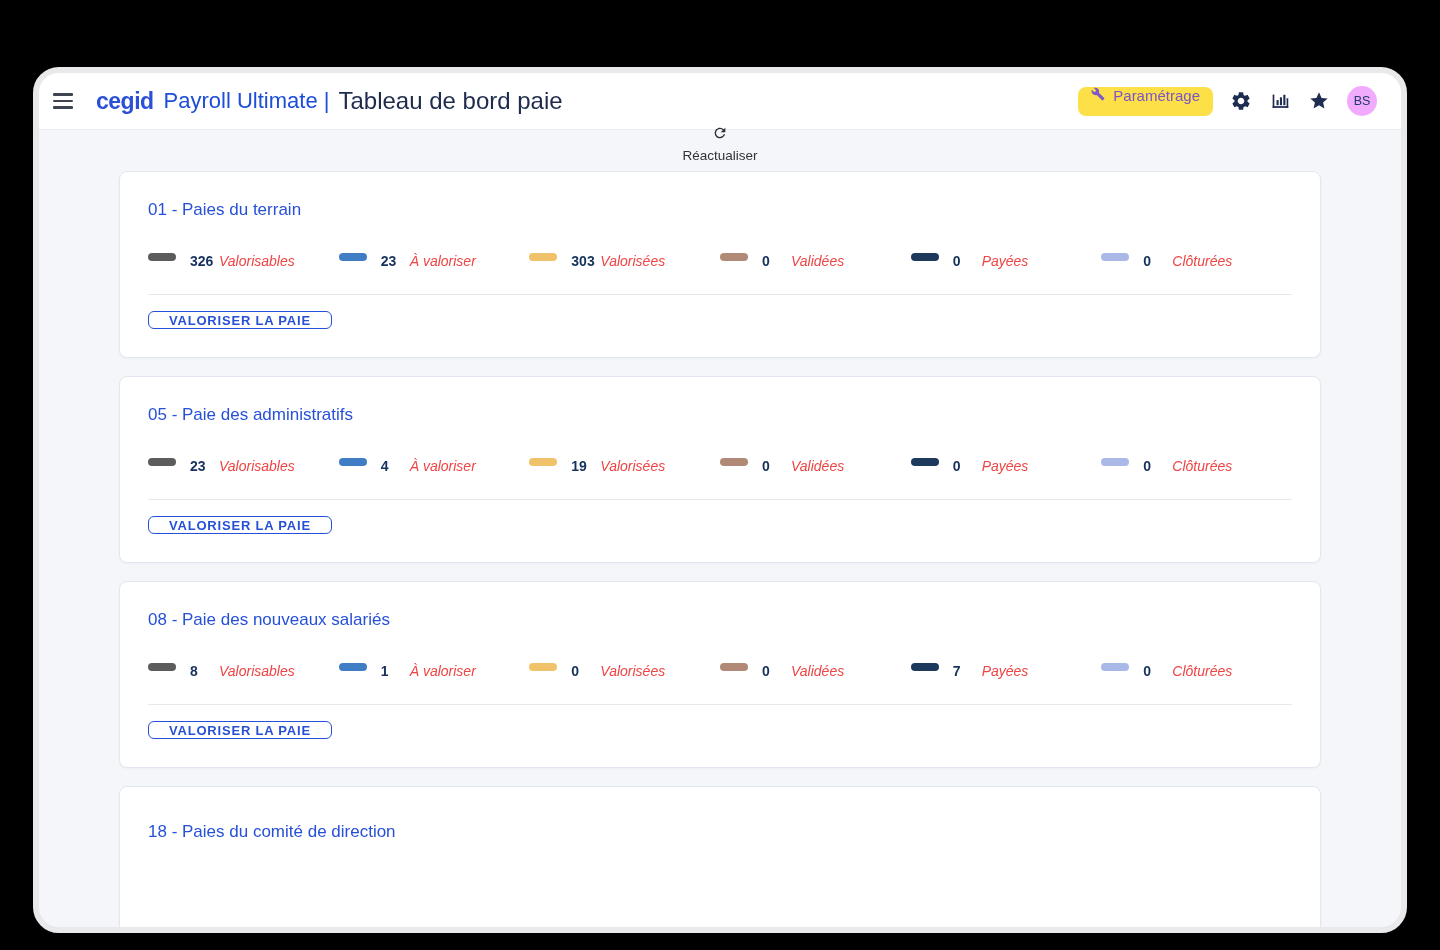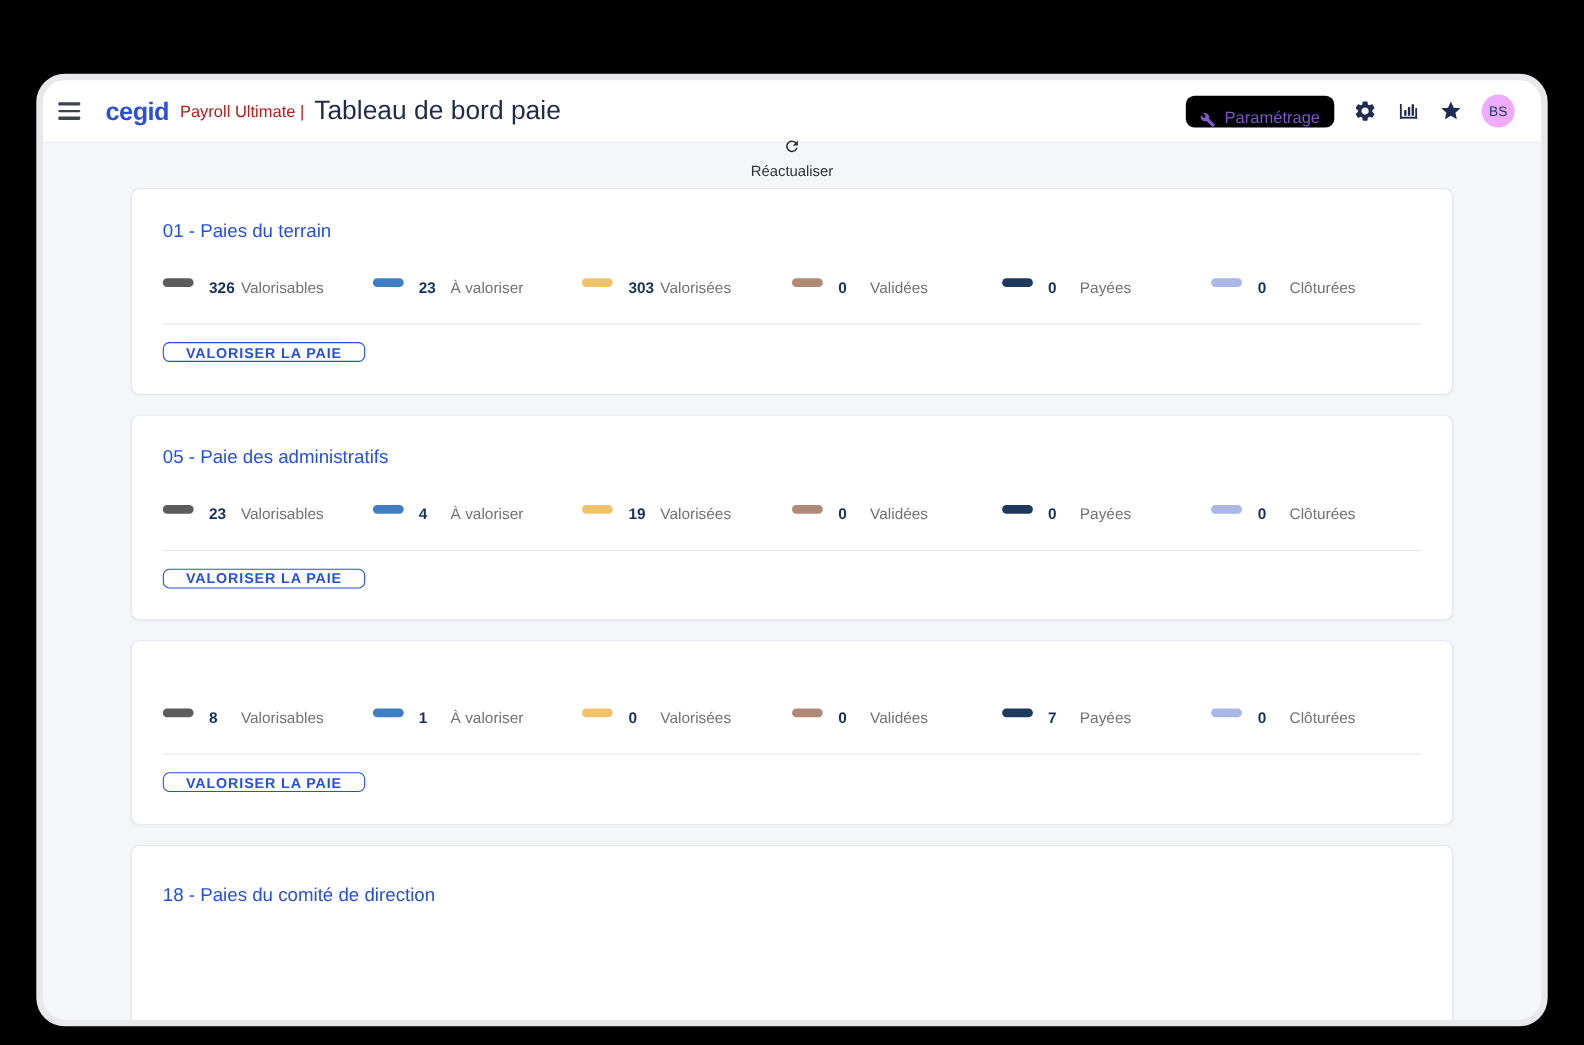--- a/index.html
+++ b/index.html
@@ -22,26 +22,26 @@
   
   .appbar {
     height:57px; background:#fff;
     border-bottom:1px solid #e9ecf2;
     display:flex; align-items:center;
     padding:0 24px 0 14px;
   }
   .hamburger { width:20px; display:flex; flex-direction:column; gap:4px; cursor:pointer; padding:4px 0; }
   .hamburger span { display:block; height:2.4px; background:#3f4550; border-radius:1px; }
   .logo { font-size:23px; font-weight:bold; color:#2b50d6; margin-left:23px; letter-spacing:-0.5px; }
-  .product { font-size:15px; color:#b91c1c; margin-left:10px; }
+  .product { font-size:22px; color:#1d4ed8; margin-left:10px; }
   .page-title { font-size:24px; color:#1f2b4d; font-weight:500; margin-left:9px; }
   .appbar-right { margin-left:auto; display:flex; align-items:center; gap:17px; }
   .param-pill {
-    display:flex; align-items:flex-end; gap:8px;
-    background:#000000; color:#7b55c8;
+    display:flex; align-items:flex-start; gap:8px;
+    background:#fde047; color:#7b55c8;
     height:29px; padding:0 13px; border-radius:8px;
     font-size:15px; cursor:pointer;
   }
   .icon-btn { display:flex; align-items:center; justify-content:center; cursor:pointer; }
   .avatar {
     width:30px; height:30px; border-radius:50%;
     background:#f0abfc; color:#1e3a6e;
     font-weight:normal; font-size:12.5px;
     display:flex; align-items:center; justify-content:center; cursor:pointer;
   }
@@ -62,21 +62,21 @@
   }
   .card.first { margin-top:8px; }
   .card-title { font-size:17px; font-weight:500; color:#2650d8; cursor:pointer; }
   .stats-row {
     display:grid; grid-template-columns:repeat(6,1fr);
     margin-top:33px; align-items:center;
   }
   .stat { display:flex; align-items:flex-start; }
   .dash { width:28px; height:8px; border-radius:4px; margin-right:14px; flex:none; }
   .stat-value { font-weight:bold; font-size:14px; color:#16325c; min-width:29px; }
-  .stat-label { font-size:14px; color:#737373; }
+  .stat-label { font-size:14px; color:#ef4444;font-style:italic; }
   .divider { border:none; border-top:1px solid #e6e8ee; margin-top:25px; }
   .outline-btn {
     margin-top:16px;
     height:18px; padding:0 20px;
     background:#fff;
     border:1px solid #2650d8; border-radius:6px;
     color:#2650d8; font-size:13px; font-weight:bold; letter-spacing:0.8px;
     font-family:"Liberation Sans", sans-serif;
     cursor:pointer;
   }
@@ -212,20 +212,21 @@
           <span class="dash" style="background: rgb(169, 184, 230);"></span>
           <span class="stat-value">0</span>
           <span class="stat-label">Clôturées</span>
         </div>
       </div>
       <hr class="divider">
       <button class="outline-btn">VALORISER LA PAIE</button>
     </div>
 
     <div class="card">
+      <div class="card-title">08 - Paie des nouveaux salariés</div>
       <div class="stats-row">
         <div class="stat">
           <span class="dash" style="background: rgb(92, 92, 92);"></span>
           <span class="stat-value">8</span>
           <span class="stat-label">Valorisables</span>
         </div>
         <div class="stat">
           <span class="dash" style="background: rgb(63, 125, 196);"></span>
           <span class="stat-value">1</span>
           <span class="stat-label">À valoriser</span>

